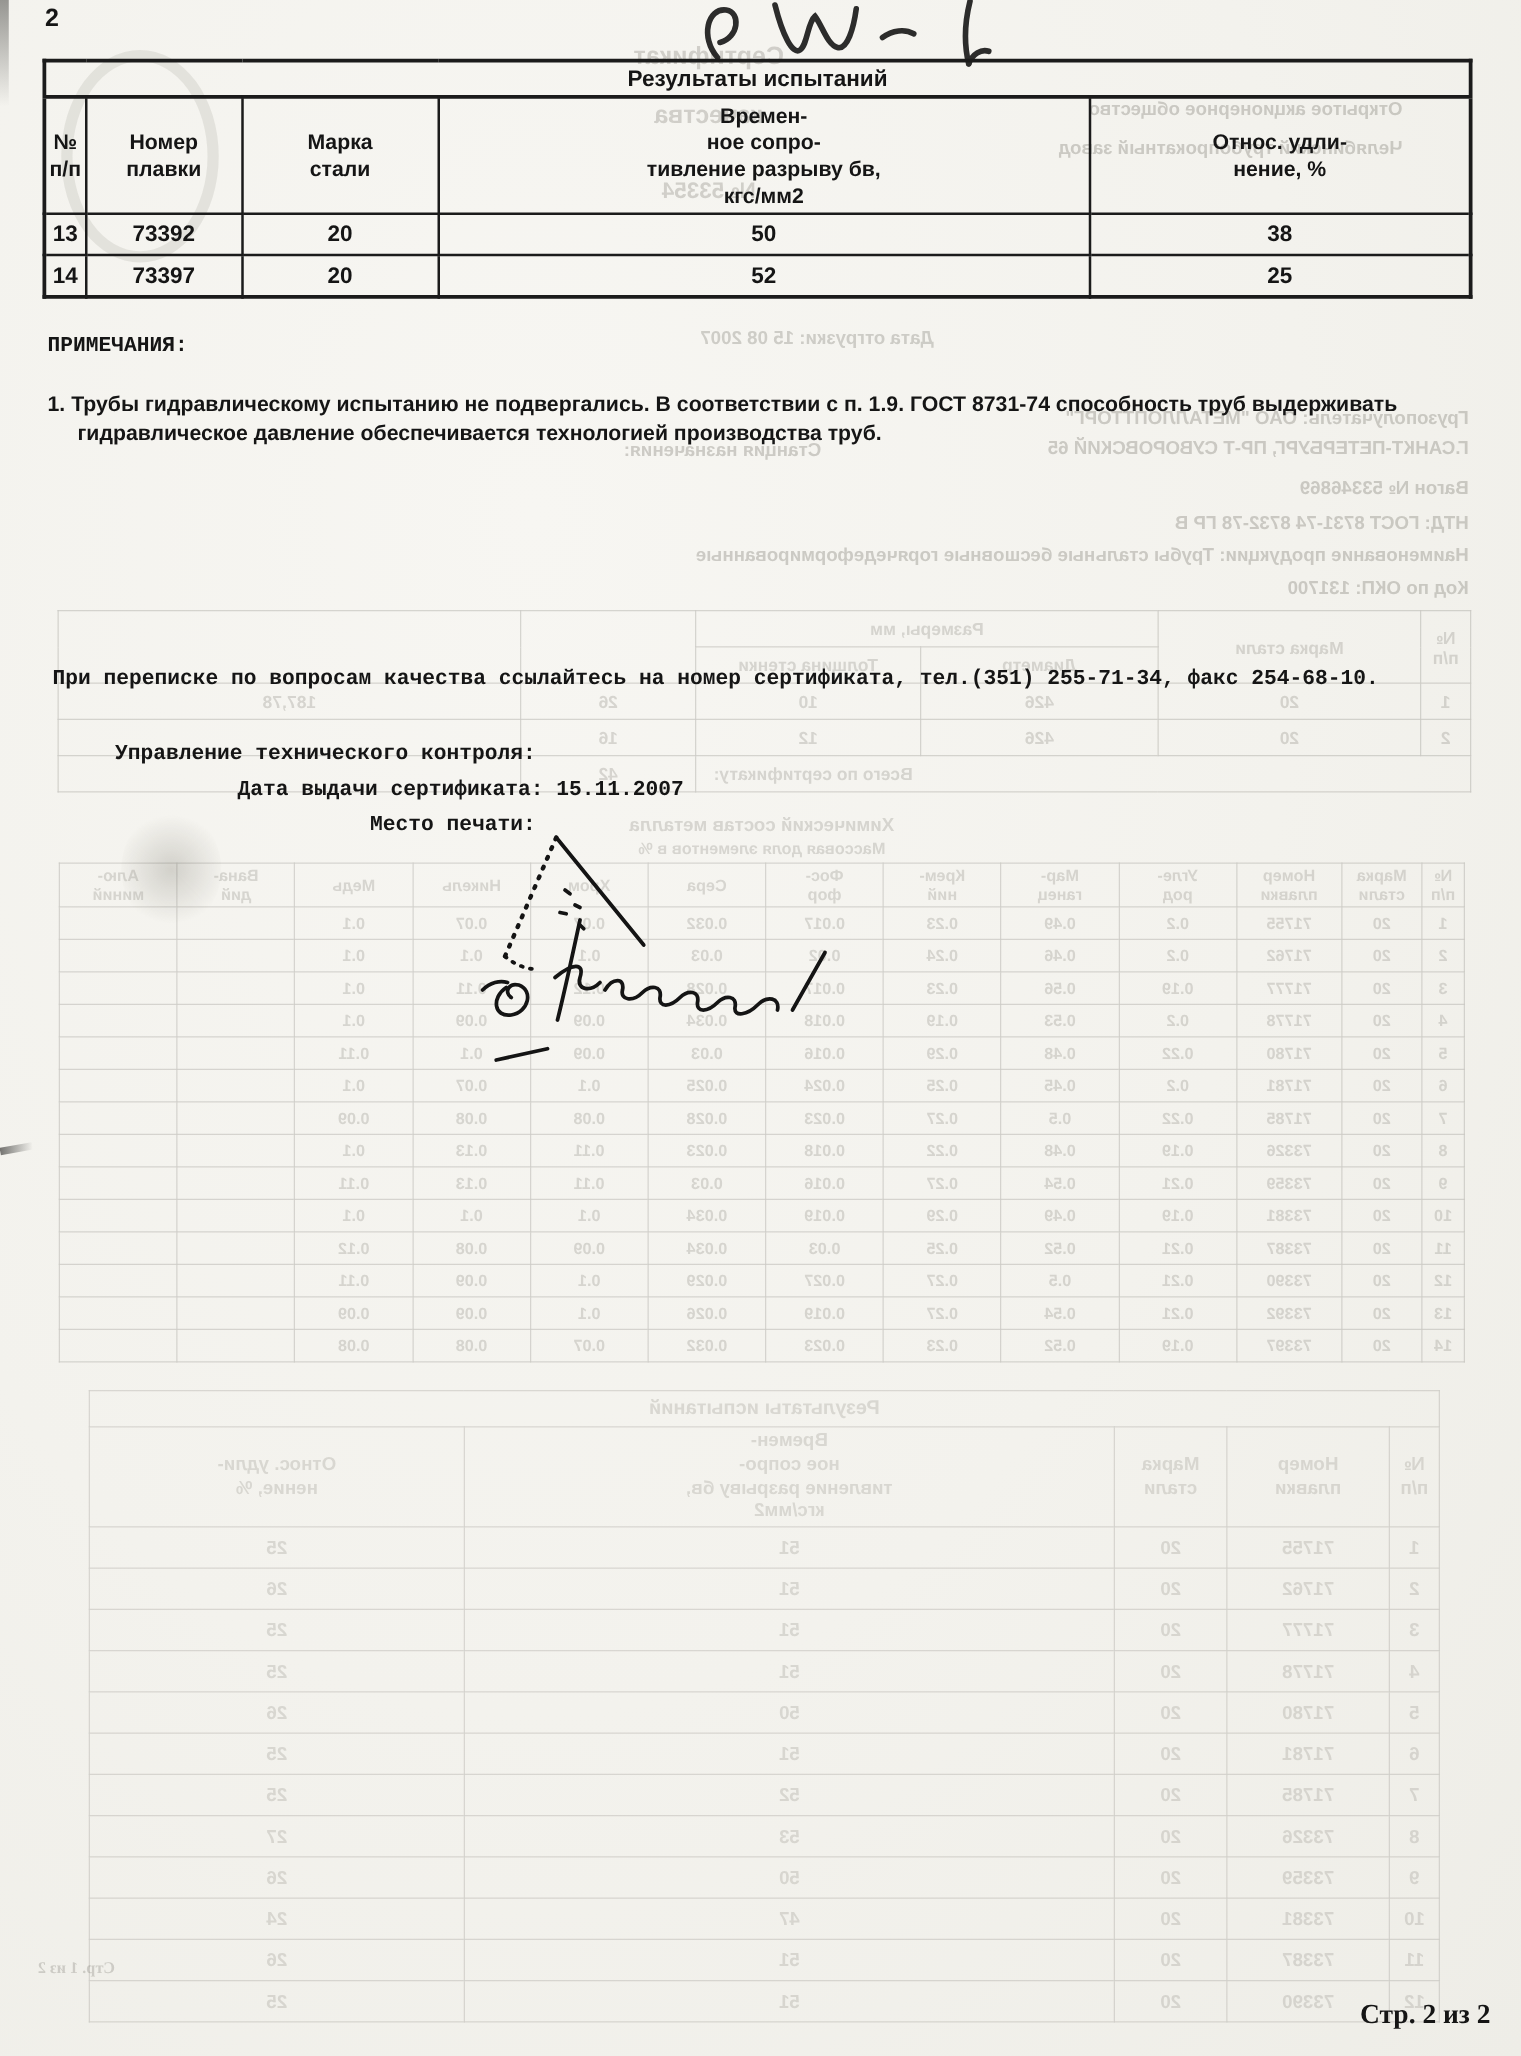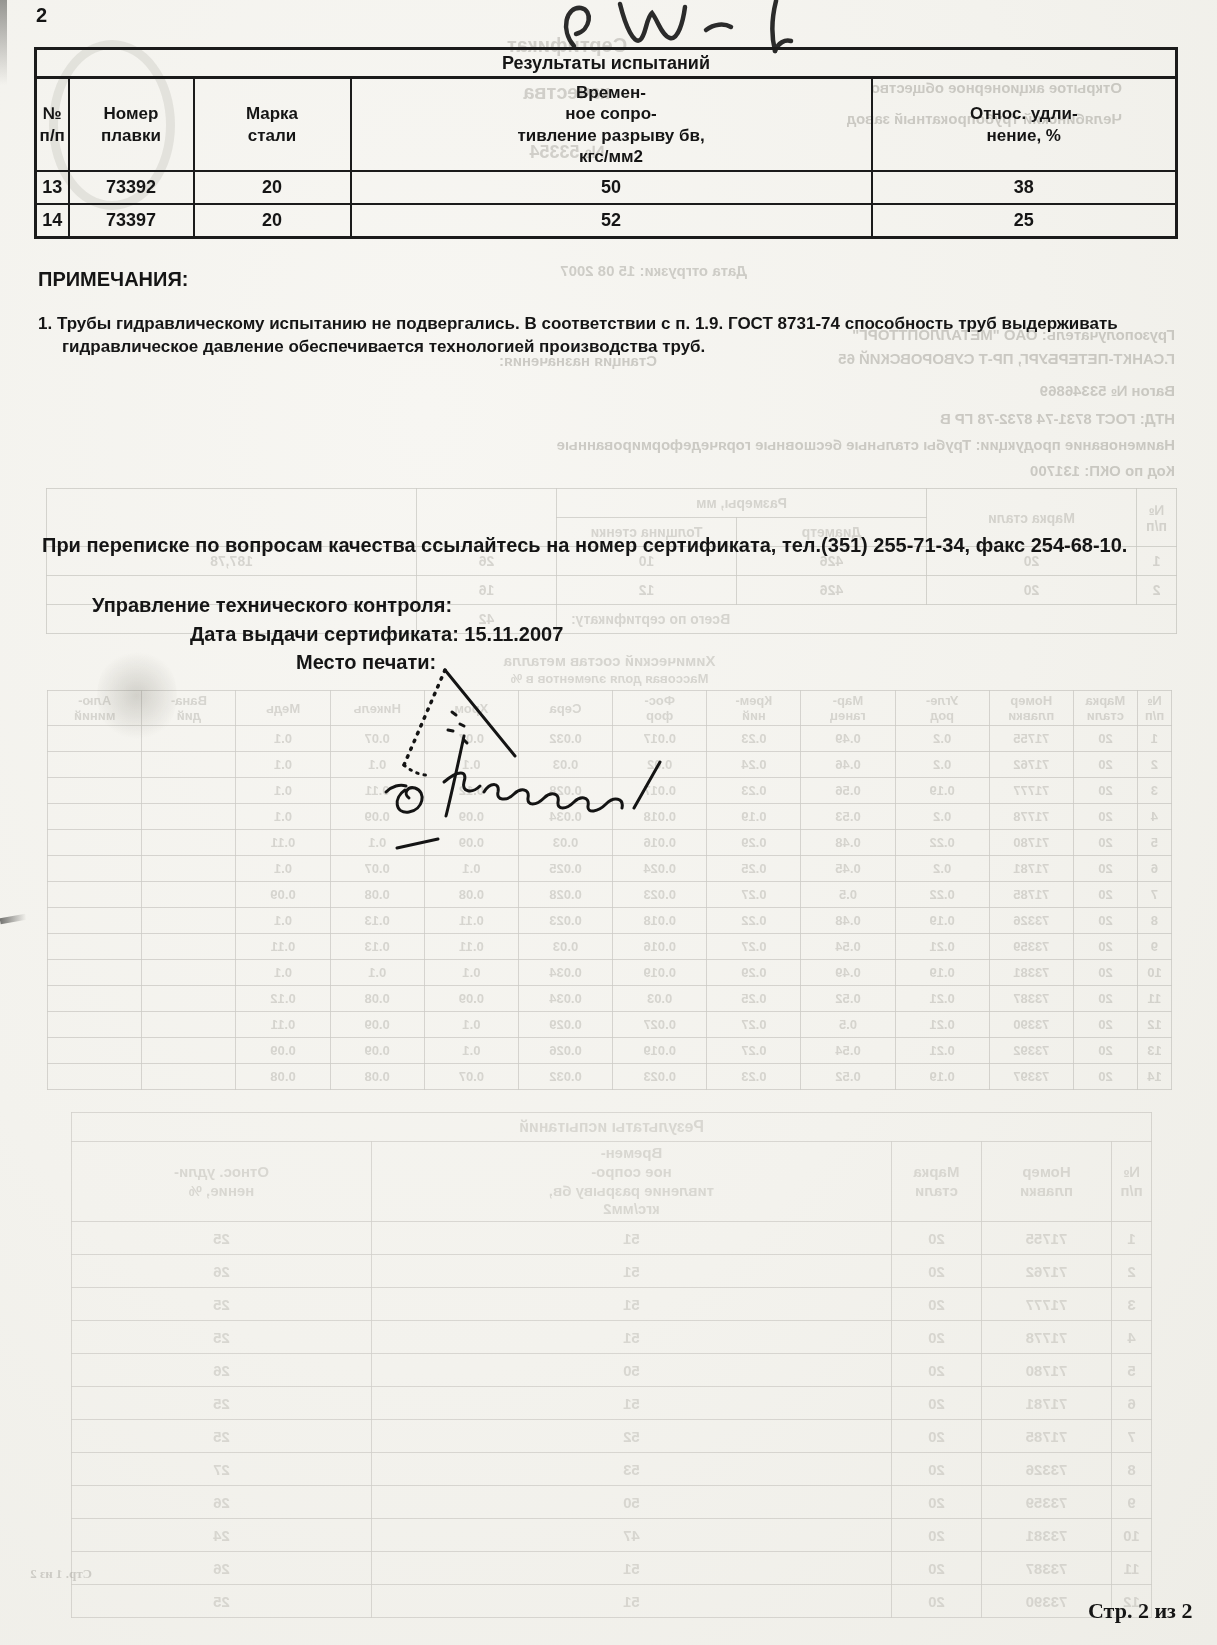--- a/index.html
+++ b/index.html
@@ -48,21 +48,21 @@
   .pageno { position:absolute; left:36px; top:4px; font-size:20px; font-weight:700; }
   .topmarks { position:absolute; left:540px; top:0; }
   .mt { position:absolute; left:34px; top:47px; width:1141px;
     border-collapse:collapse; table-layout:fixed; }
   .mt th, .mt td { border:2px solid #1b1b1b; text-align:center; font-weight:700;
     white-space:pre-line; }
   .mt .ttl { font-size:18px; height:24px; border-bottom-width:3px; }
   .mt thead tr.hdr th { font-size:17px; height:84px; line-height:1.25; vertical-align:middle; padding:3px 2px; }
   .mt tbody td { font-size:18px; height:29px; }
   .mt { border:3px solid #1b1b1b; }
-  .txt { position:absolute; font-weight:700; font-size:20px; white-space:nowrap; }
+  .txt { position:absolute; font-weight:700; font-size:17px; white-space:nowrap;font-family:Liberation Mono, monospace; }
   .notes-h { left:38px; top:268px; }
   .note { position:absolute; left:38px; width:1060px; font-weight:700; font-size:17px;
     line-height:23px; padding-left:24px; text-indent:-24px; white-space:normal; }
   .n1 { top:312px; } .n2 { top:362px; } .n3 { top:404px; }
   .compliance { left:42px; top:500px; }
   .correspondence { left:42px; top:534px; }
   .department { left:92px; top:594px; }
   .issuedate { left:190px; top:623px; }
   .seal { left:296px; top:651px; }
   .sig { position:absolute; left:372px; top:650px; }

